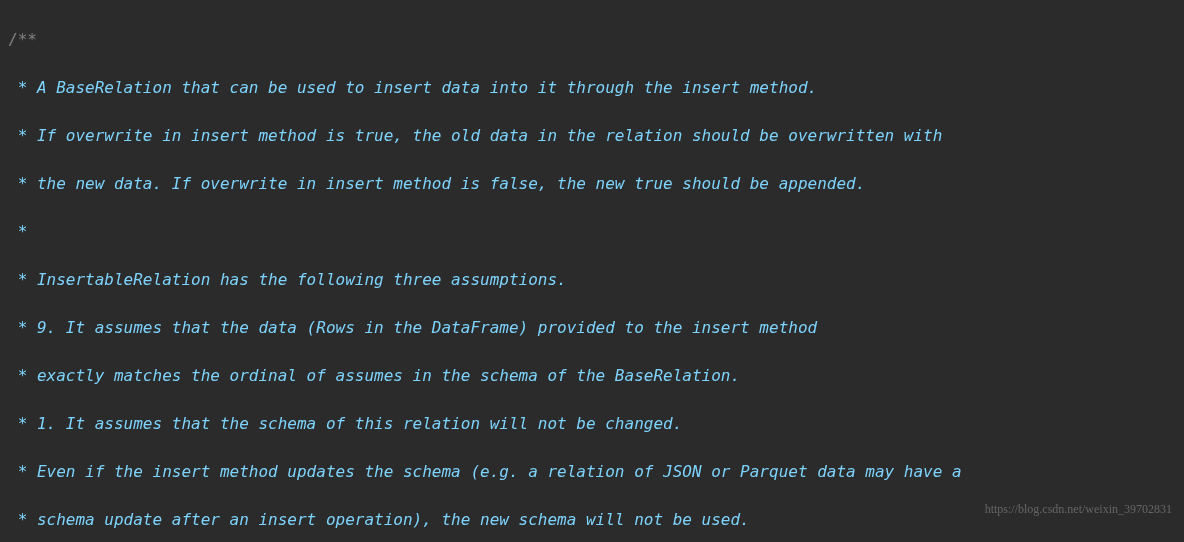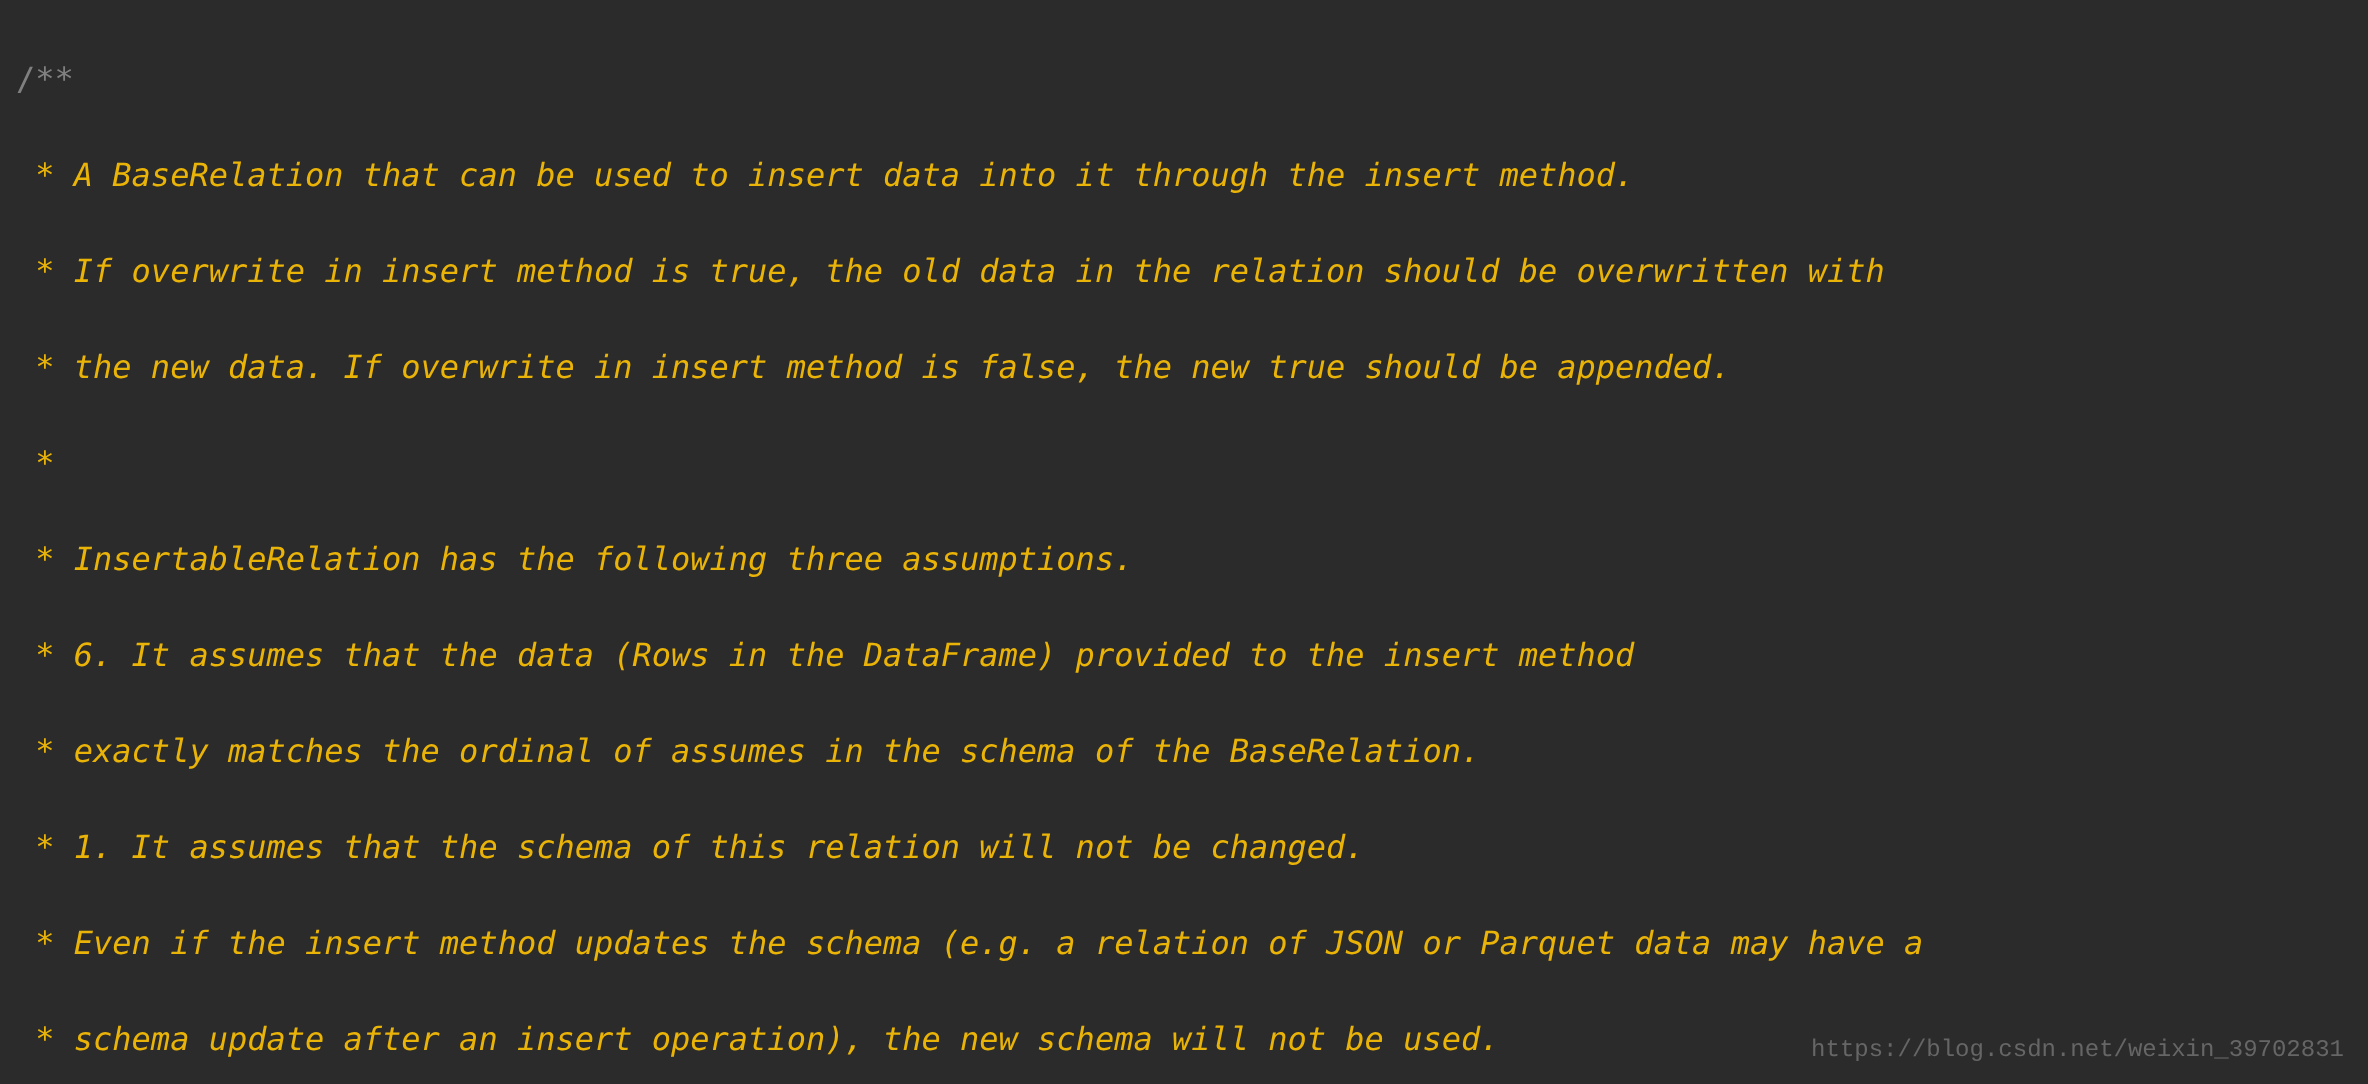--- a/index.html
+++ b/index.html
@@ -17,52 +17,52 @@
       height: 542px;
       overflow: hidden;
       padding: 4px 0 0 0;
       position: relative;
     }
     .code-container {
       white-space: pre;
       font-style: italic;
     }
     .comment {
-      color: #eab308;
+      color: #7dd3fc;
       font-style: italic;
     }
     .comment-delim {
       color: #808080;
       font-style: normal;
     }
     .line {
       padding-left: 8px;
     }
     .watermark {
       position: absolute;
-      bottom: 8px;
+      bottom: 24px;
       right: 12px;
       color: #666;
       font-size: 12px;
       font-style: normal;
-      font-family: Liberation Mono, monospace;
+      font-family: Liberation Serif, serif;
       margin-left: 35px;
     }
   </style>
 </head>
 <body>
 
 <div class="code-container">
 <div class="line"><span class="comment-delim">/**</span></div>
 <div class="line"><span class="comment"> * A BaseRelation that can be used to insert data into it through the insert method.</span></div>
 <div class="line"><span class="comment"> * If overwrite in insert method is true, the old data in the relation should be overwritten with</span></div>
 <div class="line"><span class="comment"> * the new data. If overwrite in insert method is false, the new true should be appended.</span></div>
 <div class="line"><span class="comment"> *</span></div>
 <div class="line"><span class="comment"> * InsertableRelation has the following three assumptions.</span></div>
-<div class="line"><span class="comment"> * 6. It assumes that the data (Rows in the DataFrame) provided to the insert method</span></div>
+<div class="line"><span class="comment"> * 9. It assumes that the data (Rows in the DataFrame) provided to the insert method</span></div>
 <div class="line"><span class="comment"> * exactly matches the ordinal of assumes in the schema of the BaseRelation.</span></div>
 <div class="line"><span class="comment"> * 1. It assumes that the schema of this relation will not be changed.</span></div>
 <div class="line"><span class="comment"> * Even if the insert method updates the schema (e.g. a relation of JSON or Parquet data may have a</span></div>
 <div class="line"><span class="comment"> * schema update after an insert operation), the new schema will not be used.</span></div>
 
 
 
 
 
 

